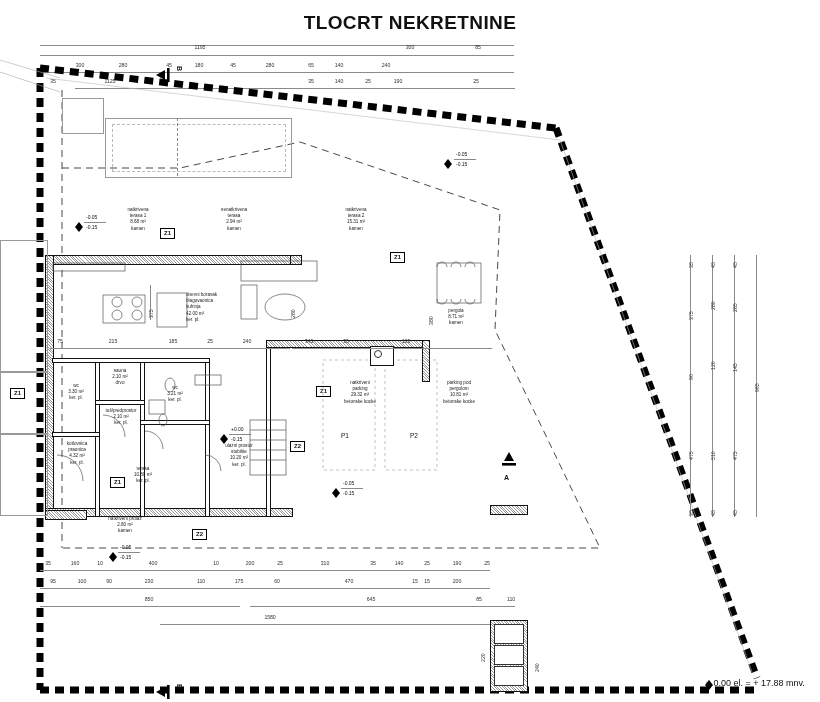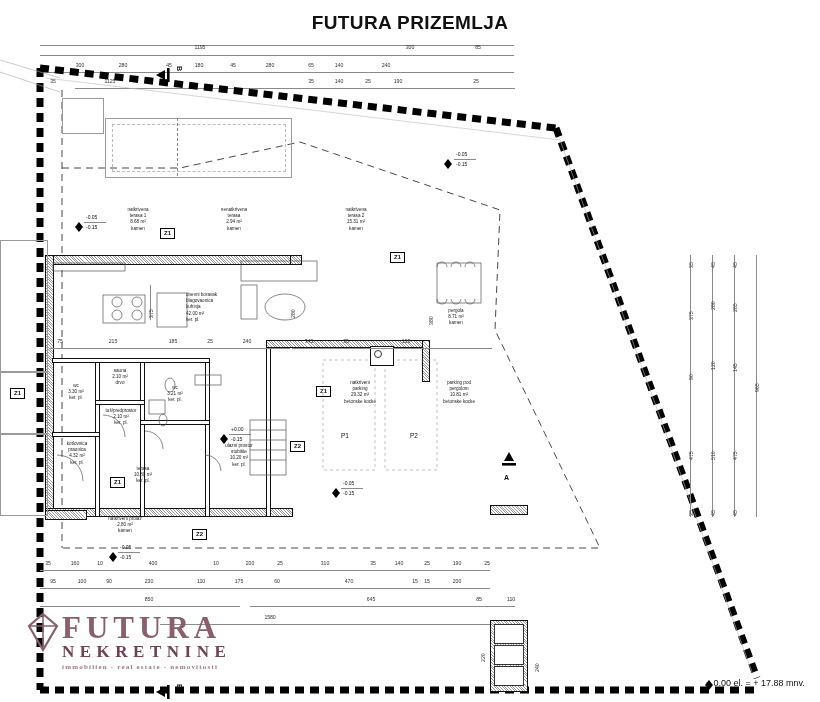--- a/index.html
+++ b/index.html
@@ -32,21 +32,21 @@
   .logo1{font-size:31px;letter-spacing:5px;}
   .logo2{font-size:17px;letter-spacing:5.5px;color:#6d4450;}
   .logo3{font-size:7px;letter-spacing:1.2px;color:#9a7a84;}
   .sect{font-size:7px;font-weight:bold;}
 </style>
 </head>
 <body>
 
 <div id="plan">
 
-  <div class="abs title">FUTURA PRIZEMLJA</div>
+  <div class="abs title">TLOCRT NEKRETNINE</div>
 
   <div class="abs h" style="left:40px;top:45px;width:474px;"></div>
 
   <div class="abs h" style="left:40px;top:55px;width:474px;"></div>
   <div class="abs dim" style="left:180px;top:44px;width:40px;">1195</div>
   <div class="abs dim" style="left:395px;top:44px;width:30px;">300</div>
   <div class="abs dim" style="left:465px;top:44px;width:26px;">85</div>
 
   <div class="abs h" style="left:40px;top:72px;width:474px;"></div>
   <div class="abs dim" style="left:62px;top:62px;width:36px;">300</div>
@@ -442,25 +442,14 @@
   <div class="abs dimv" style="left:534px;top:672px;">240</div>
   <div class="abs dimv" style="left:480px;top:662px;">220</div>
 
   <div class="abs" style="left:704px;top:676px;">
     <svg width="10" height="10" viewBox="0 0 10 10">
         <path d="M5 0 L9 5 L5 10 L1 5 Z" fill="#000"></path>
       </svg>
   </div>
   <div class="abs" style="left:706px;top:678px;font-size:9px;white-space:nowrap;">± 0.00  el. = + 17.88 mnv.</div>
 
-  <div id="logo" class="abs">
-    <div class="abs" style="left:0;top:4px;">
-      <svg width="34" height="40" viewBox="0 0 34 40">
-        <path d="M17 2 L31 14 L17 38 L3 14 Z" fill="none" stroke="#8a5f6b" stroke-width="2.2"></path>
-        <path d="M17 2 L17 38 M3 14 L31 14" stroke="#8a5f6b" stroke-width="1.6"></path>
-      </svg>
-    </div>
-    <div class="abs logoTxt logo1" style="left:36px;top:2px;">FUTURA</div>
-    <div class="abs logoTxt logo2" style="left:36px;top:34px;">NEKRETNINE</div>
-    <div class="abs logoTxt logo3" style="left:36px;top:55px;">immobilien - real estate - nemovitosti</div>
-  </div>
 
 </div>
 
 </body></html>

